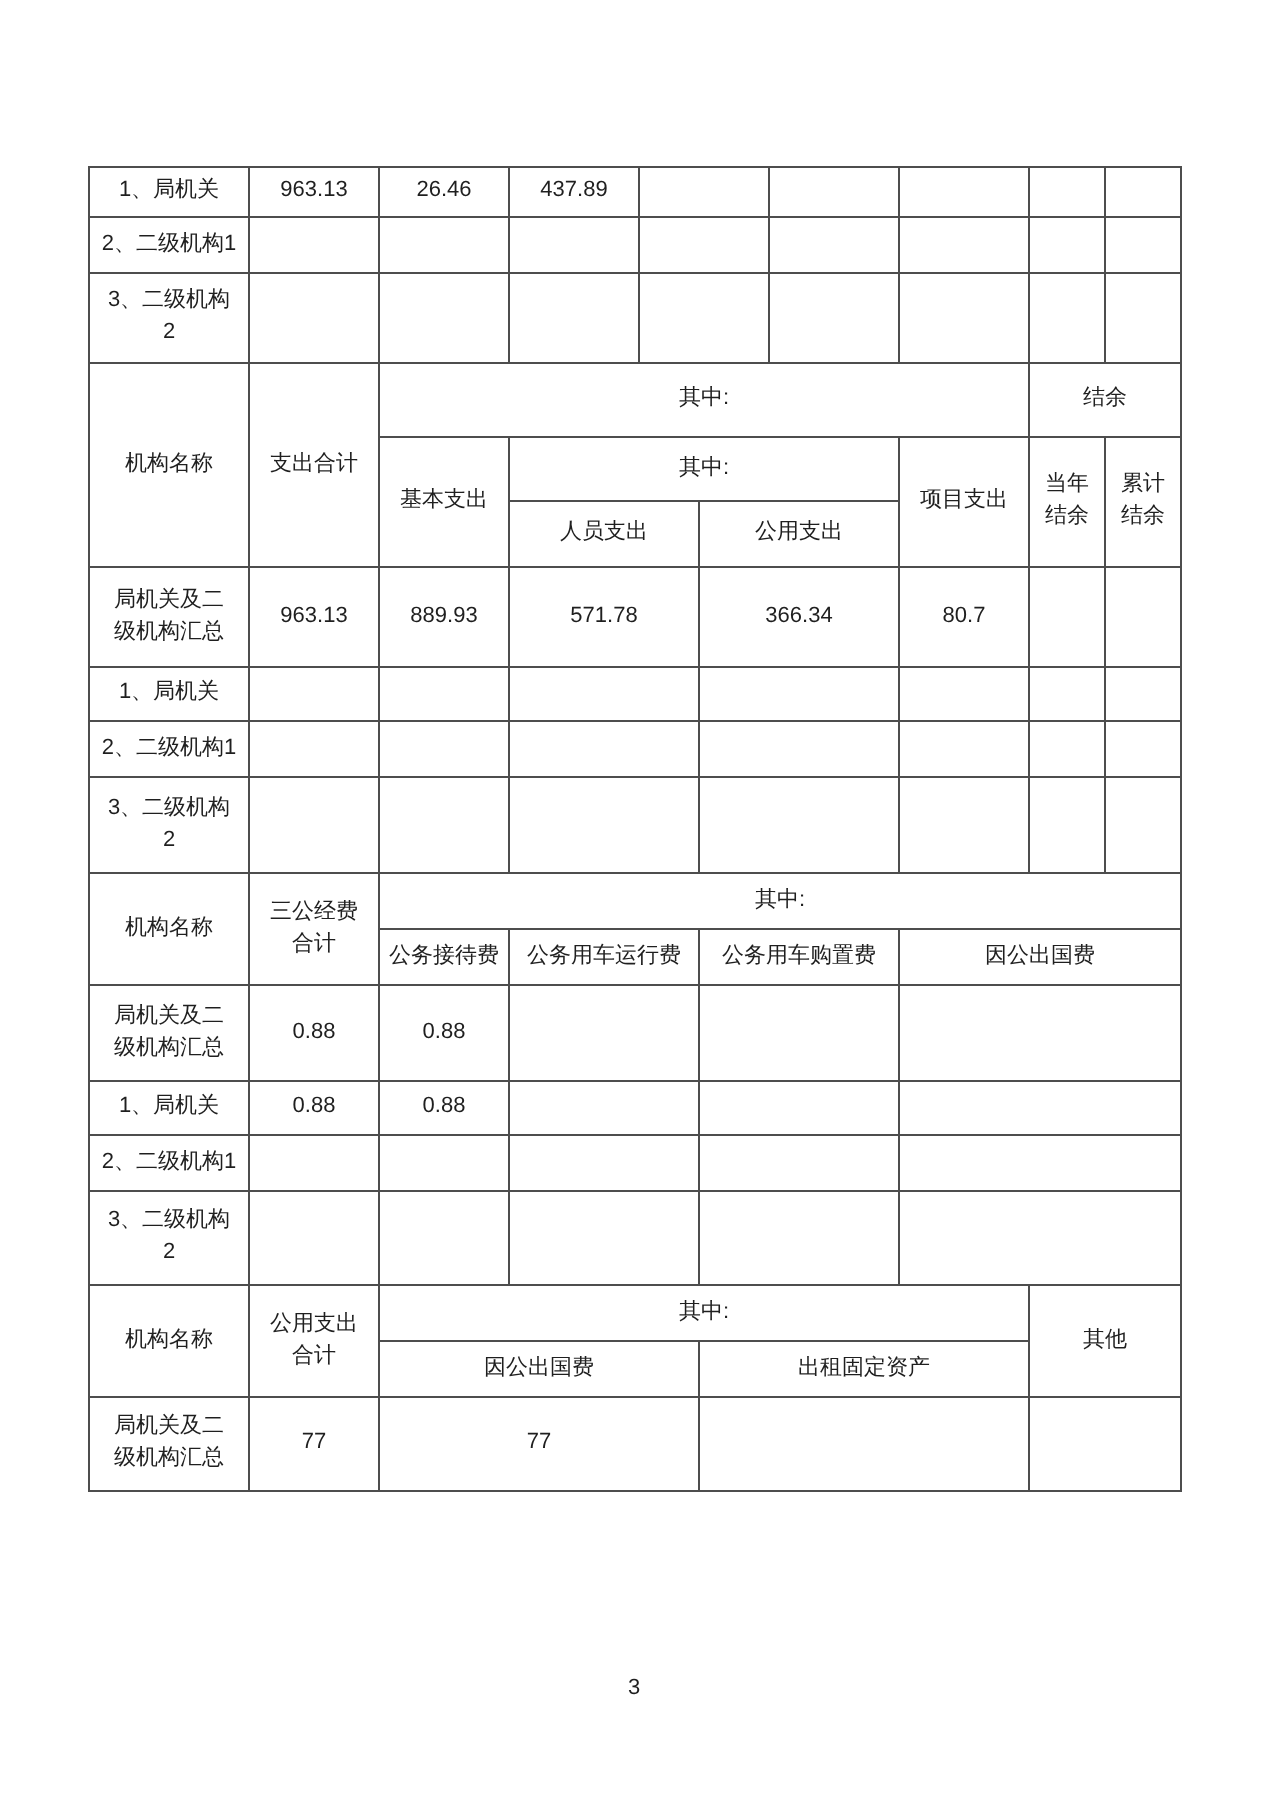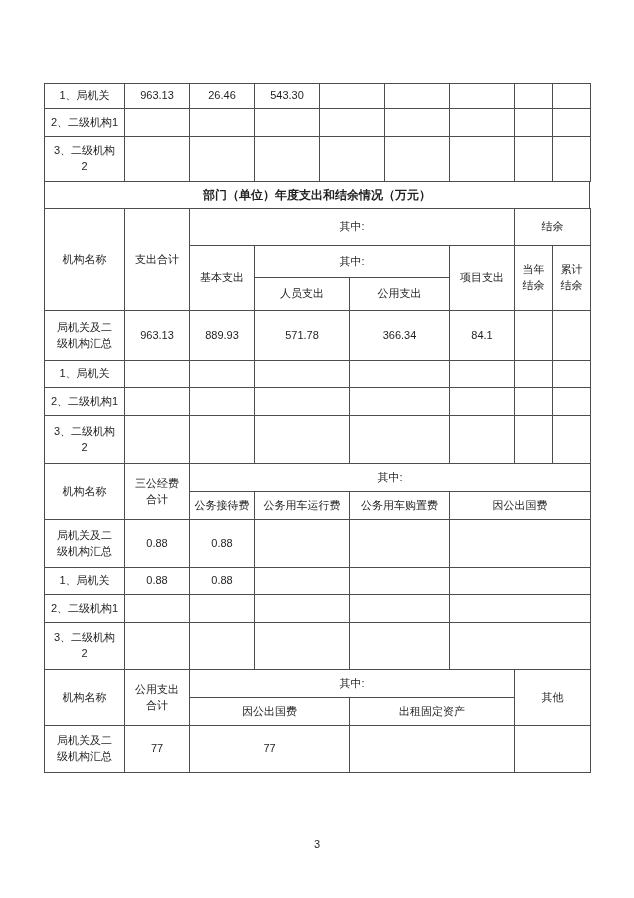--- a/index.html
+++ b/index.html
@@ -66,21 +66,21 @@
         <col style="width:65px">
       <col style="width:65px">
         <col style="width:38px">
         <col style="width:38px">
     </colgroup>
     <tbody>
         <tr class="h25">
       <td>1、局机关</td>
       <td>963.13</td>
       <td>26.46</td>
-      <td>543.30</td>
+      <td>437.89</td>
       <td></td>
       <td></td>
       <td></td>
       <td></td>
       <td></td>
     </tr>
     <tr class="h28">
       <td>2、二级机构1</td>
       <td></td>
       <td></td>
@@ -99,21 +99,20 @@
       <td></td>
       <td></td>
       <td></td>
       <td></td>
       <td></td>
       <td></td>
     </tr>
   </tbody>
     </table>
 
-  <div class="title-row stack">部门（单位）年度支出和结余情况（万元）</div>
 
   <table class="tbl stack">
     <colgroup>
       <col style="width:80px">
         <col style="width:65px">
         <col style="width:65px">
       <col style="width:95px">
         <col style="width:100px">
         <col style="width:65px">
       <col style="width:38px">
@@ -139,21 +138,21 @@
       <td>人员支出</td>
       <td>公用支出</td>
     </tr>
     <tr class="h50">
       <td>局机关及二
 级机构汇总</td>
       <td>963.13</td>
       <td>889.93</td>
       <td>571.78</td>
       <td>366.34</td>
-      <td>84.1</td>
+      <td>80.7</td>
       <td></td>
       <td></td>
     </tr>
     <tr class="h27">
       <td>1、局机关</td>
       <td></td>
       <td></td>
       <td></td>
       <td></td>
       <td></td>

